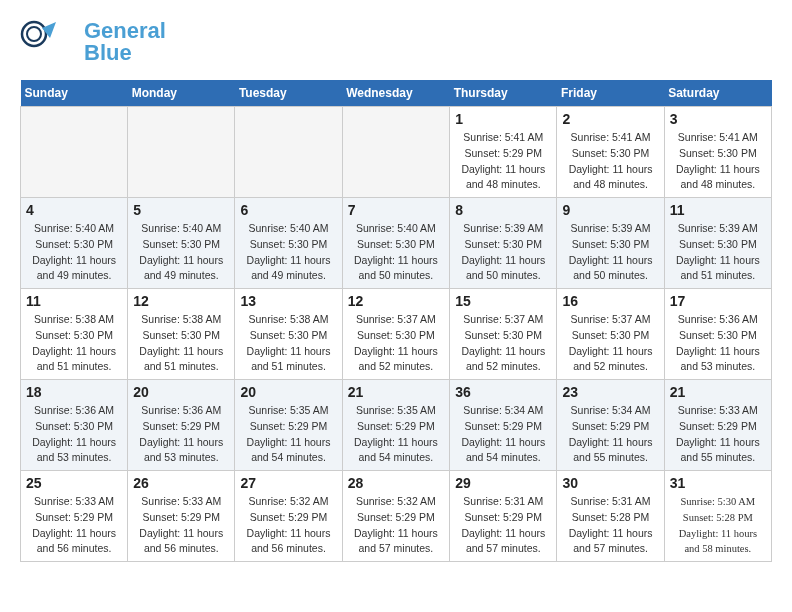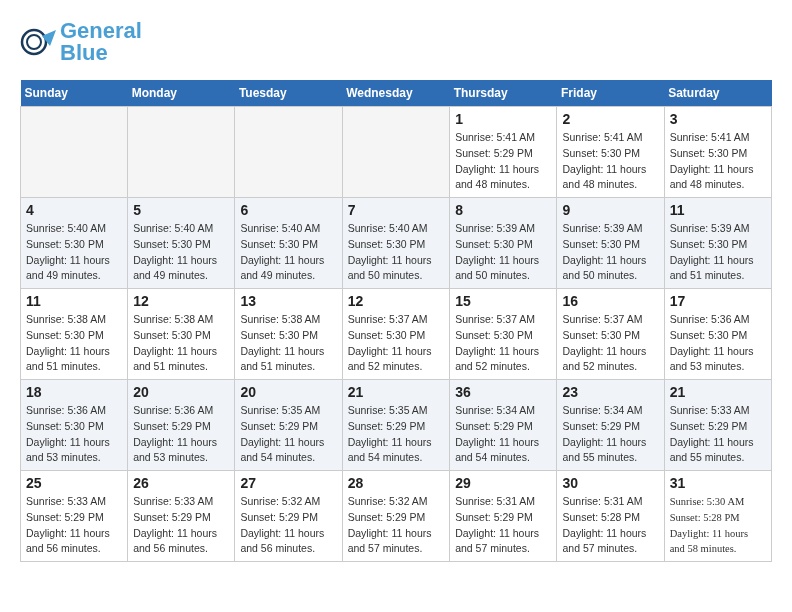--- a/index.html
+++ b/index.html
@@ -11,21 +11,22 @@
       padding: 20px;
     }
     .header {
       display: flex;
       justify-content: space-between;
       align-items: flex-start;
       margin-bottom: 16px;
     }
     .logo {
       display: flex;
-      align-items: flex-end;
+      align-items: flex-start;
+      gap: 24px;
     }
     .logo-text {
       font-size: 22px;
       font-weight: bold;
       color: #1a3a5c;
       line-height: 1;
     }
     .logo-text span {
       color: #4a9fd4;
     }
@@ -75,20 +76,21 @@
     .day-num {
       font-size: 14px;
       font-weight: bold;
       color: #222;
       margin-bottom: 3px;
     }
     .day-info {
       color: #333;
       font-size: 10.5px;
       line-height: 1.5;
+      text-align: center;
     }
     tr:nth-child(odd) td:not(.empty) {
       background: #fff;
     }
     tr:nth-child(even) td:not(.empty) {
       background: #f0f4f8;
     }
   </style>
 </head>
 <body>

